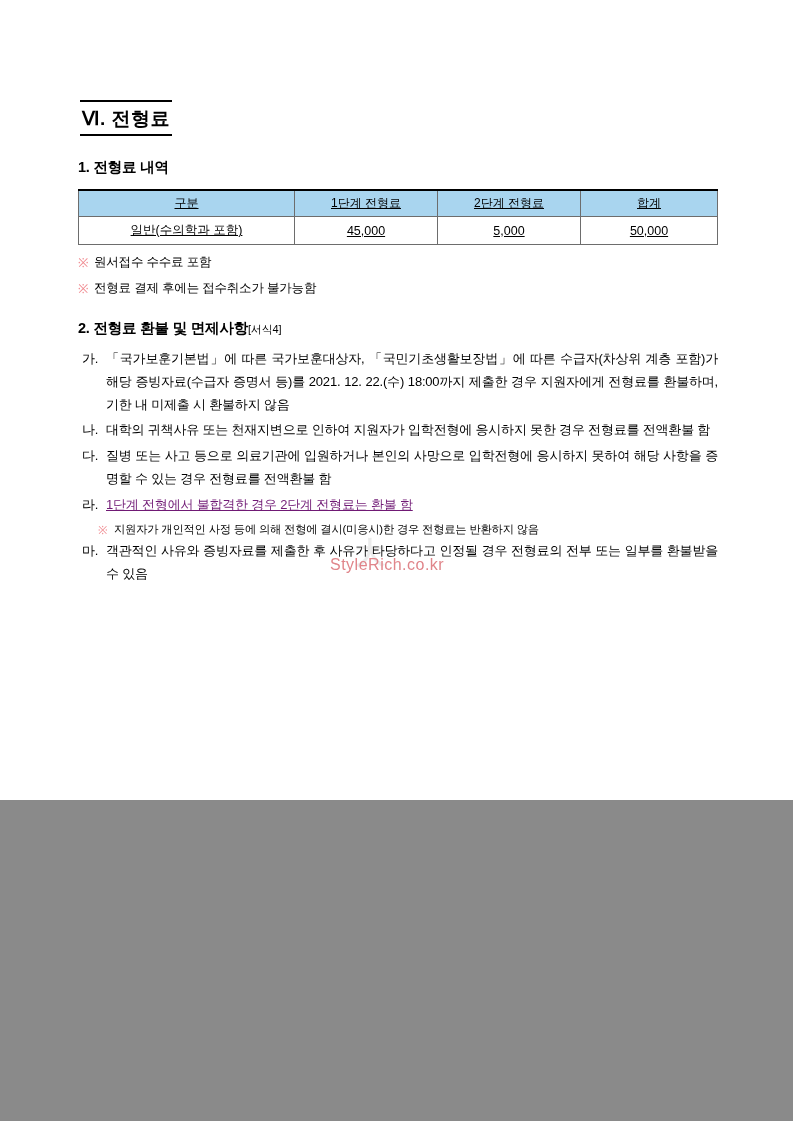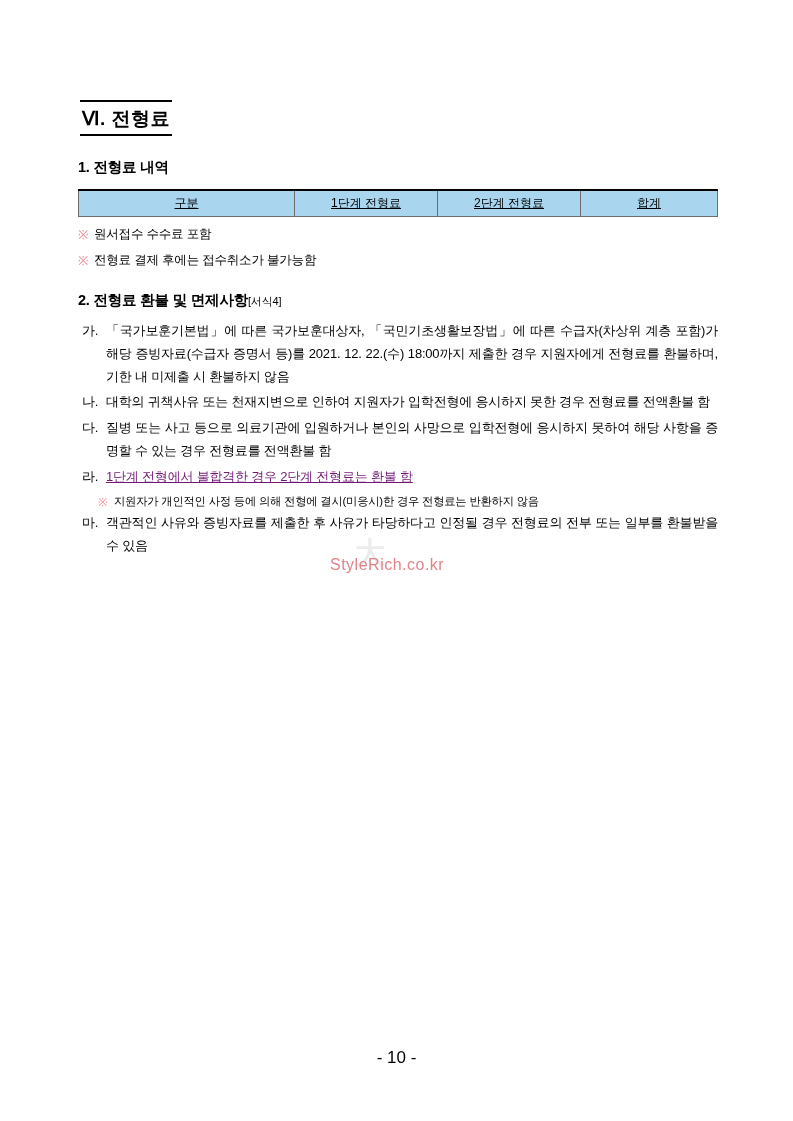--- a/index.html
+++ b/index.html
@@ -6,21 +6,21 @@
     margin: 0;
     padding: 0;
     background: #8a8a8a;
   }
   body {
     font-family: "Liberation Sans", sans-serif;
   }
   .page {
     position: relative;
     width: 793px;
-    height: 1121px;
+    height: 800px;
     margin: 0 auto;
     background: #ffffff;
     box-sizing: border-box;
     overflow: hidden;
   }
   .content {
     position: absolute;
     left: 78px;
     top: 100px;
     width: 640px;
@@ -193,20 +193,26 @@
     <table class="fee-table">
       <thead>
         <tr>
           <th style="width:215px">구분</th>
           <th style="width:142px">1단계 전형료</th>
           <th style="width:142px">2단계 전형료</th>
           <th>합계</th>
         </tr>
       </thead>
       <tbody>
+        <tr>
+          <td>일반(수의학과 포함)</td>
+          <td>45,000</td>
+          <td>5,000</td>
+          <td>50,000</td>
+        </tr>
       </tbody>
     </table>
 
     <div class="note">
       <span class="mark">※</span>
       <span>원서접수 수수료 포함</span>
     </div>
     <div class="note">
       <span class="mark">※</span>
       <span>전형료 결제 후에는 접수취소가 불가능함</span>

